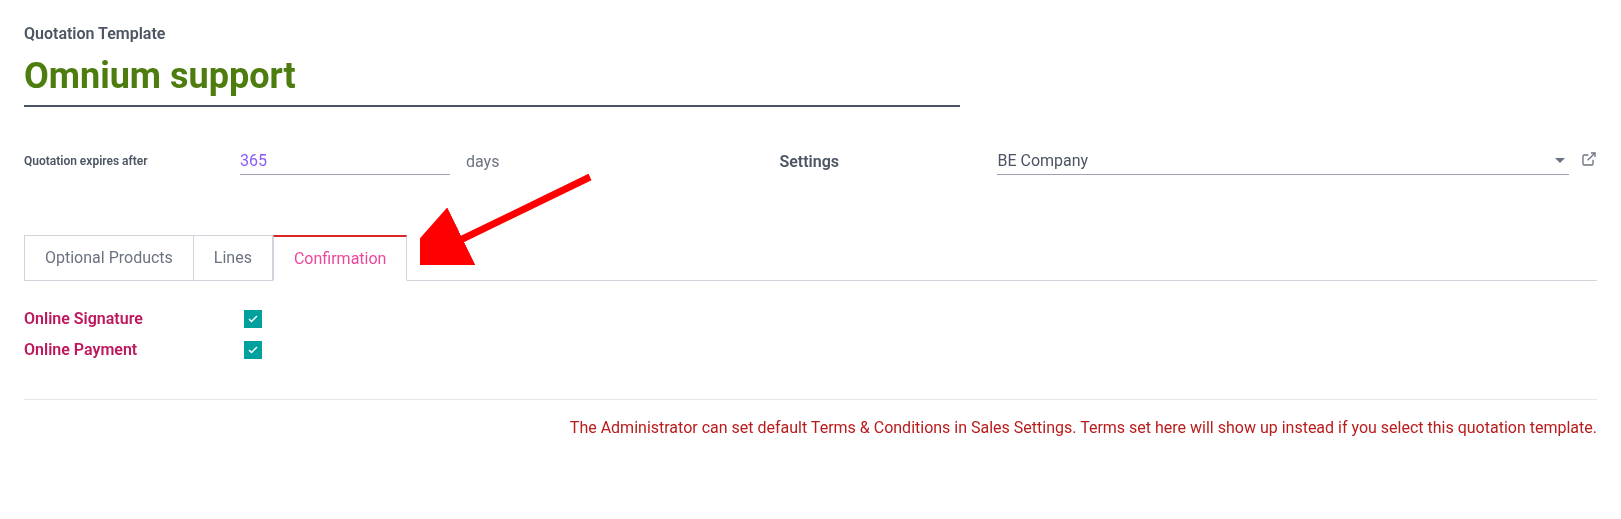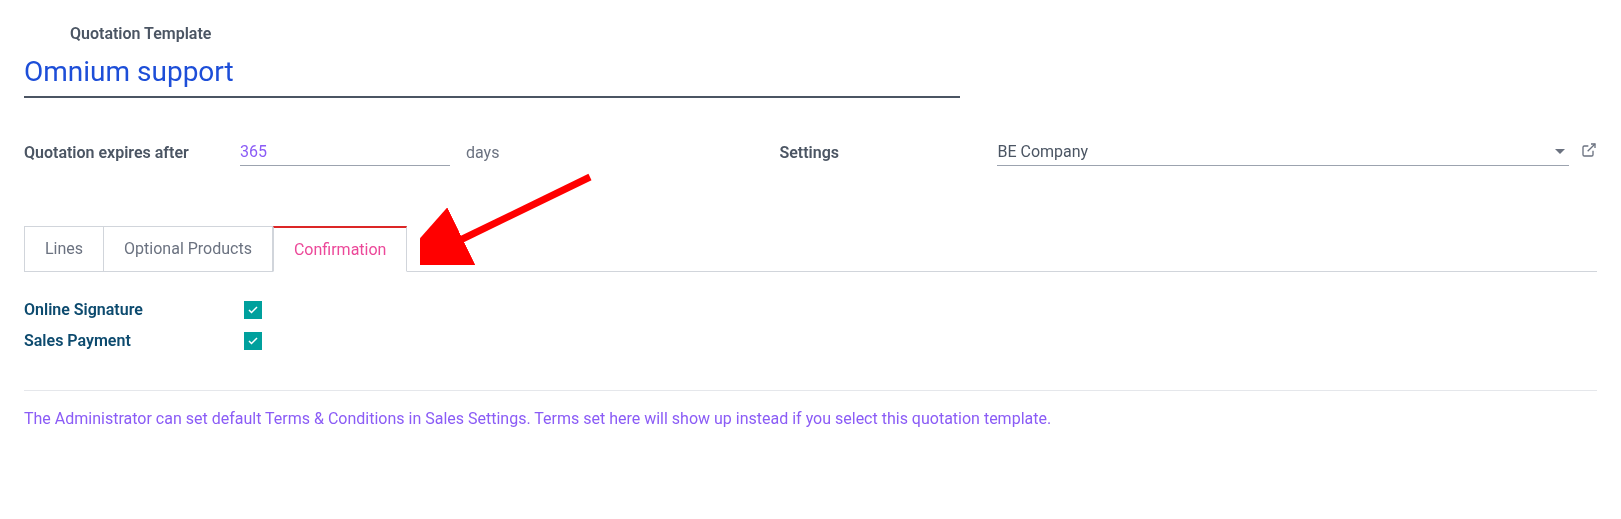--- a/index.html
+++ b/index.html
@@ -13,46 +13,45 @@
       padding: 24px;
       color: #374151;
       width: 1621px;
       position: relative;
     }
     .form-label {
       font-size: 16px;
       font-weight: 600;
       color: #4b5563;
       margin-bottom: 8px;
-      margin-left: 46px;
     }
     .title-input {
-      font-size: 28px;
-      font-weight: 400;
-      color: #1d4ed8;
+      font-size: 36px;
+      font-weight: 700;
+      color: #4d7c0f;
       border: none;
       border-bottom: 2px solid #4b5563;
       background: transparent;
       width: 936px;
       padding: 4px 0 8px 0;
       outline: none;
       font-family: inherit;
     }
     .fields-row {
       display: flex;
       margin-top: 40px;
       gap: 0;
     }
     .field-group {
       display: flex;
       align-items: center;
       gap: 16px;
     }
     .field-label {
-      font-size: 16px;
+      font-size: 12px;
       font-weight: 600;
       color: #4b5563;
       width: 200px;
       flex-shrink: 0;
     }
     .text-input {
       border: none;
       border-bottom: 1px solid #9ca3af;
       background: transparent;
       font-size: 16px;
@@ -145,21 +144,21 @@
       margin-top: 28px;
     }
     .checkbox-row {
       display: flex;
       align-items: center;
       margin-bottom: 12px;
     }
     .checkbox-label {
       font-size: 16px;
       font-weight: 600;
-      color: #0c4a6e;
+      color: #be185d;
       width: 220px;
       flex-shrink: 0;
     }
     .checkbox {
       width: 18px;
       height: 18px;
       background: #00a09d;
       display: flex;
       align-items: center;
       justify-content: center;
@@ -196,21 +195,22 @@
       border-right: 5px solid transparent;
       border-top: 5px solid #6b7280;
     }
     .terms-area {
       margin-top: 40px;
       border-top: 1px solid #e5e7eb;
       padding-top: 18px;
     }
     .terms-text {
       font-size: 16px;
-      color: #8b5cf6;
+      color: #b91c1c;
+      text-align: right;
     }
     .annotation-arrow {
       position: absolute;
       pointer-events: none;
     }
   </style>
 </head>
 <body>
 
 <div>
@@ -234,36 +234,36 @@
       <svg width="16" height="16" viewBox="0 0 24 24" fill="none" stroke="currentColor" stroke-width="2">
         <path d="M18 13v6a2 2 0 0 1-2 2H5a2 2 0 0 1-2-2V8a2 2 0 0 1 2-2h6"></path>
         <polyline points="15 3 21 3 21 9"></polyline>
         <line x1="10" y1="14" x2="21" y2="3"></line>
       </svg>
     </span>
   </div>
 </div>
 
 <div class="tabs-container">
+  <div class="tab inactive">Optional Products</div>
   <div class="tab inactive">Lines</div>
-  <div class="tab inactive">Optional Products</div>
   <div class="tab active">Confirmation</div>
 </div>
 
 <div class="tab-content">
   <div class="checkbox-row">
     <span class="checkbox-label">Online Signature</span>
     <div class="checkbox">
       <svg viewBox="0 0 24 24">
           <polyline points="20 6 9 17 4 12"></polyline>
         </svg>
     </div>
   </div>
   <div class="checkbox-row">
-    <span class="checkbox-label">Sales Payment</span>
+    <span class="checkbox-label">Online Payment</span>
     <div class="checkbox">
       <svg viewBox="0 0 24 24">
           <polyline points="20 6 9 17 4 12"></polyline>
         </svg>
     </div>
   </div>
 </div>
 
 <div class="terms-area">
   <div class="terms-text">The Administrator can set default Terms &amp; Conditions in Sales Settings. Terms set here will show up instead if you select this quotation template.</div>

